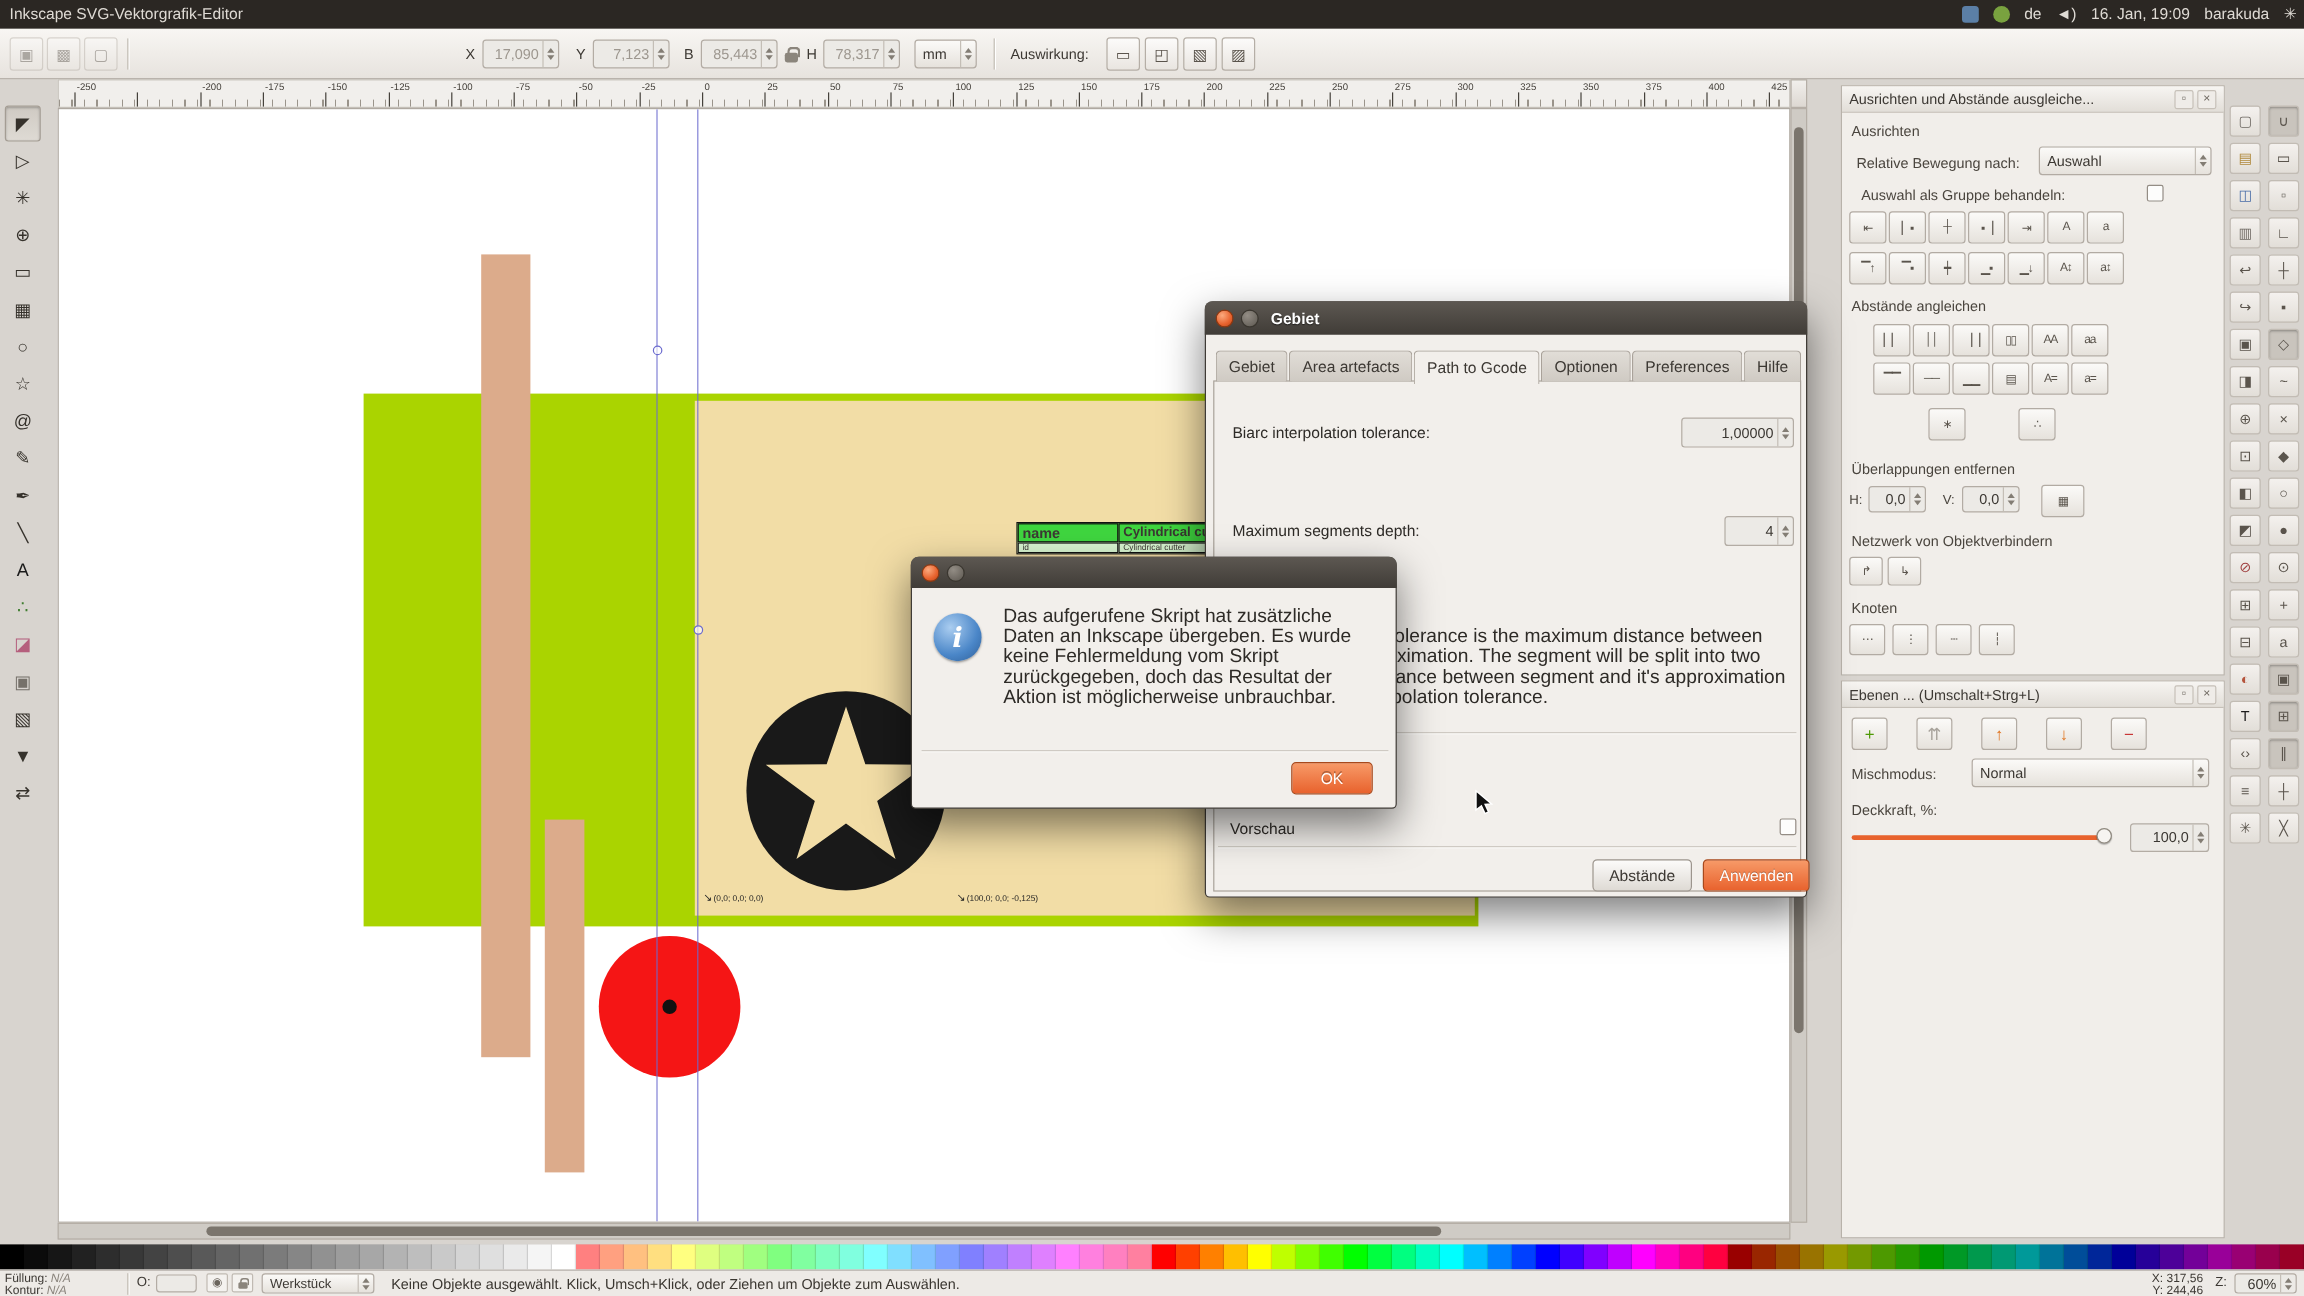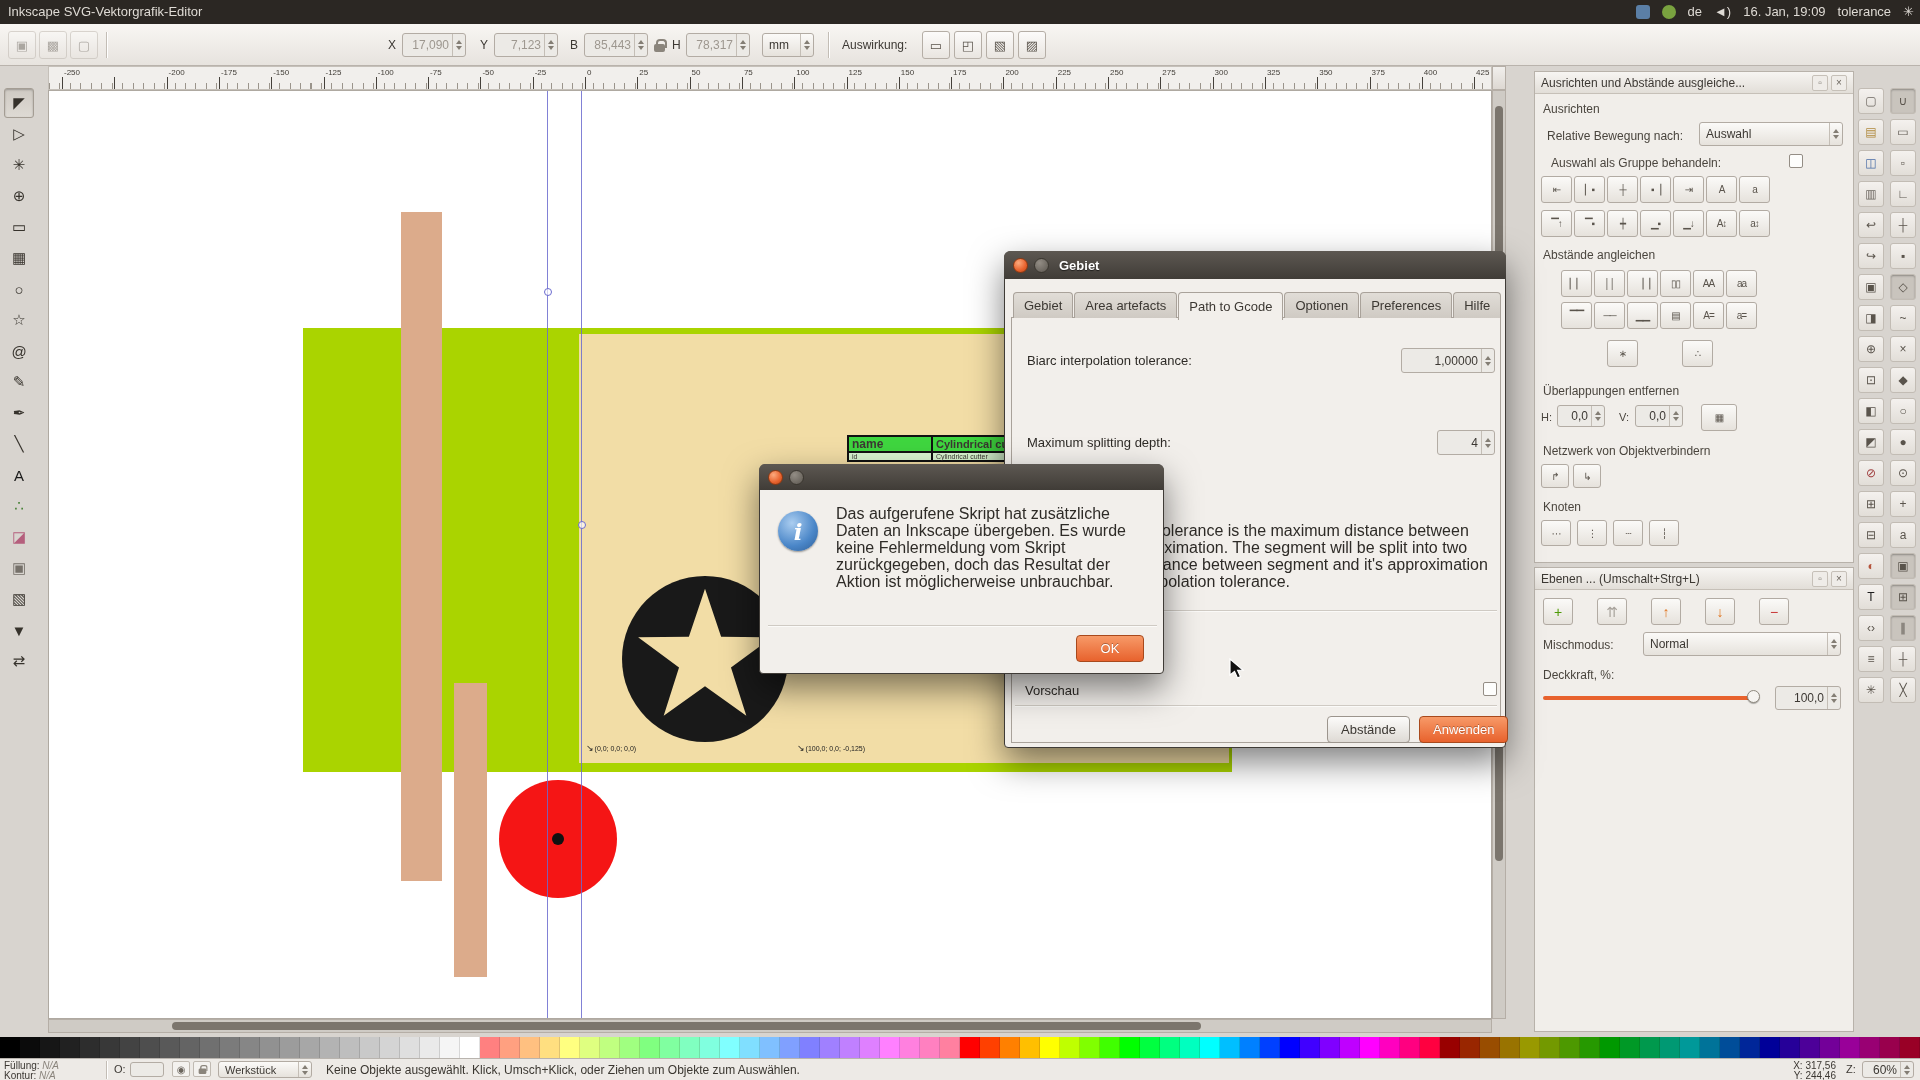--- a/index.html
+++ b/index.html
@@ -117,21 +117,21 @@
 <div id="screen">
 
   <div class="abs topbar">
     <div class="tb-title">Inkscape SVG-Vektorgrafik-Editor</div>
     <div class="tray">
       <span class="tray-dot" style="background:#5b7fa6"></span>
       <span class="tray-dot" style="background:#79a23f;border-radius:50%"></span>
       <span class="tray-item">de</span>
       <span class="tray-item">◄)</span>
       <span class="tray-item">16. Jan, 19:09</span>
-      <span class="tray-item">tolerance</span>
+      <span class="tray-item">barakuda</span>
       <span class="tray-item">✳</span>
     </div>
   </div>
 
   <div class="abs toolbar">
     <div class="abs flex dim" style="left:8px;top:7px;gap:3px">
 
     <button class="tbtn">
           <span>▣</span>
         </button>
@@ -768,21 +768,21 @@
         </div>
       </div>
     <span class="dlg-label" style="left:22px;top:101px">Biarc interpolation tolerance:</span>
     <span class="abs entry live" style="left:396px;top:96px;width:94px;height:25px">
       <span class="val">1,00000</span>
         <span class="steppers">
           <i class="up"></i>
           <i class="dn"></i>
         </span>
     </span>
-    <span class="dlg-label" style="left:22px;top:183px">Maximum splitting depth:</span>
+    <span class="dlg-label" style="left:22px;top:183px">Maximum segments depth:</span>
     <span class="abs entry live" style="left:432px;top:178px;width:58px;height:25px">
       <span class="val">4</span>
         <span class="steppers">
           <i class="up"></i>
           <i class="dn"></i>
         </span>
     </span>
     <div class="dlg-text" style="left:20px;top:270px;width:466px">Biarc interpolation tolerance is the maximum distance between curve and it's approximation. The segment will be split into two segments if the distance between segment and it's approximation exceeds biarc interpolation tolerance.</div>
     <div class="hsep" style="left:10px;top:358px;width:482px"></div>
     <span class="dlg-label" style="left:20px;top:431px">Vorschau</span>

